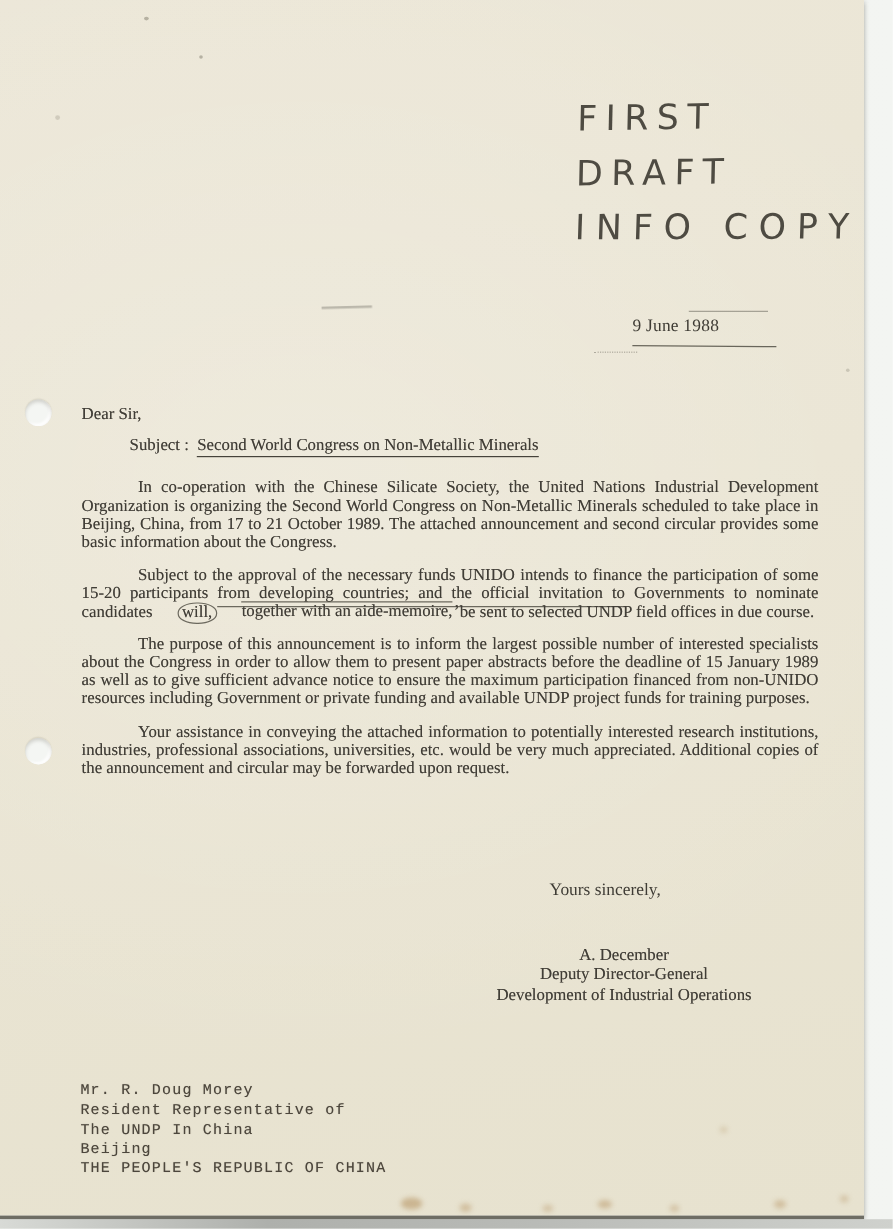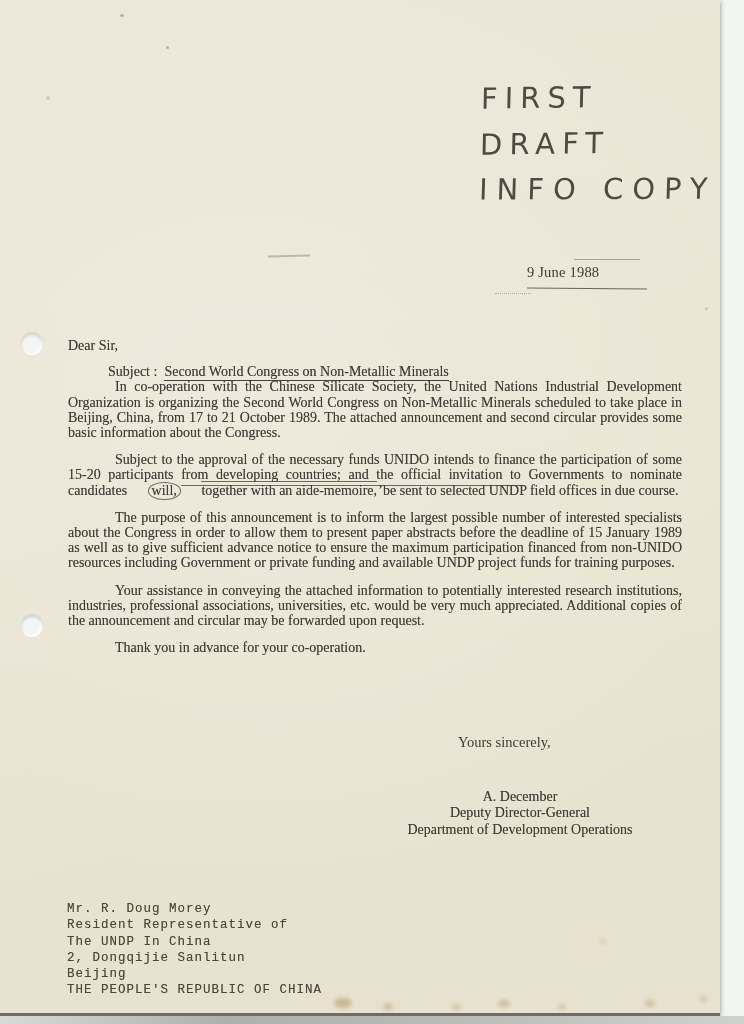--- a/index.html
+++ b/index.html
@@ -71,21 +71,21 @@
     position: absolute; left: 68px; top: 338px; width: 614px;
     font-size: 14px; line-height: 15.2px; color: #403d36;
     text-shadow: 0 0 0.5px rgba(64,61,54,0.55);
   }
   .salutation { margin: 0; }
   .subject-line { margin: 11px 0 0 40px; }
   .subject-title { text-decoration: none; border-bottom: 1px solid #45423a; padding-bottom: 1px; }
   p.body-para {
     margin: 12px 0 0 0; text-indent: 47px; text-align: justify;
   }
-  p.first-para { margin-top: 0; }
+  p.first-para { margin-top: 20px; }
   p.no-just { text-align: left; }
   
   .u-pen { border-bottom: 1.6px solid rgba(75,72,63,0.8); padding-bottom: 3px; }
   .circled {
     border: 1.5px solid rgba(75,72,63,0.8); border-radius: 48%;
     padding: 0 3px 1px 3px; margin: 0 17px;
   }
   .o-pen { border-top: 1.6px solid rgba(75,72,63,0.8); padding-top: 0.5px; margin-top: 12px; }
   .hand-tick { font-size: 15px; color: #45423a; margin-left: 1px; }
   
@@ -136,36 +136,34 @@
     <p class="subject-line"><span>Subject :</span>&nbsp;&nbsp;<span class="subject-title">Second World Congress on Non-Metallic Minerals</span></p>
 
     <p class="body-para first-para">In co-operation with the Chinese Silicate Society, the United Nations Industrial Development Organization  is organizing the Second World Congress on Non-Metallic Minerals scheduled to take place in Beijing, China, from 17 to 21 October 1989.  The attached announcement and second circular provides some basic information about the Congress.</p>
 
     <p class="body-para"><span>Subject to the approval of the necessary funds UNIDO intends to finance the participation of some 15-20 participants </span><span class="u-pen">from developing countries; and the official invitation to</span><span> Governments to nominate candidates </span><span class="circled">will,</span> <span class="o-pen">together with an aide-memoire,</span><span class="hand-tick">ʼ</span><span>be sent to selected UNDP field offices in due course.</span></p>
 
     <p class="body-para">The purpose of this announcement is to inform the largest possible number of interested specialists about the Congress in order to allow them to present paper abstracts before the deadline of 15 January 1989 as well as to give sufficient advance notice to ensure the maximum participation financed from non-UNIDO resources including Government or private funding and available UNDP project funds for training purposes.</p>
 
     <p class="body-para">Your assistance in conveying the attached information to potentially interested research institutions, industries, professional associations, universities, etc. would be very much appreciated.  Additional copies of the announcement and circular may be forwarded upon request.</p>
 
-    <p class="body-para no-just">Thank you in advance for your co-operation.</p>
   </div>
 
   <div class="closing">Yours sincerely,</div>
 
   <div class="sig-block">
     <div>A. December</div>
     <div>Deputy Director-General</div>
-    <div>Department of Development Operations</div>
+    <div>Development of Industrial Operations</div>
   </div>
 
   <div class="recipient">
     <div>Mr. R. Doug Morey</div>
     <div>Resident Representative of</div>
     <div>The UNDP In China</div>
-    <div>2, Dongqijie Sanlitun</div>
     <div>Beijing</div>
     <div>THE PEOPLE'S REPUBLIC OF CHINA</div>
   </div>
 
   <div class="stain" style="left:334px; top:998px; width:18px; height:10px; background:rgba(169,127,69,0.45);"></div>
   <div class="stain" style="left:383px; top:1003px; width:10px; height:7px; background:rgba(169,127,69,0.35);"></div>
   <div class="stain" style="left:452px; top:1004px; width:9px; height:6px; background:rgba(169,127,69,0.3);"></div>
   <div class="stain" style="left:498px; top:1000px; width:12px; height:7px; background:rgba(169,127,69,0.38);"></div>
   <div class="stain" style="left:558px; top:1004px; width:8px; height:6px; background:rgba(169,127,69,0.3);"></div>
   <div class="stain" style="left:645px; top:1000px; width:10px; height:7px; background:rgba(169,127,69,0.35);"></div>

